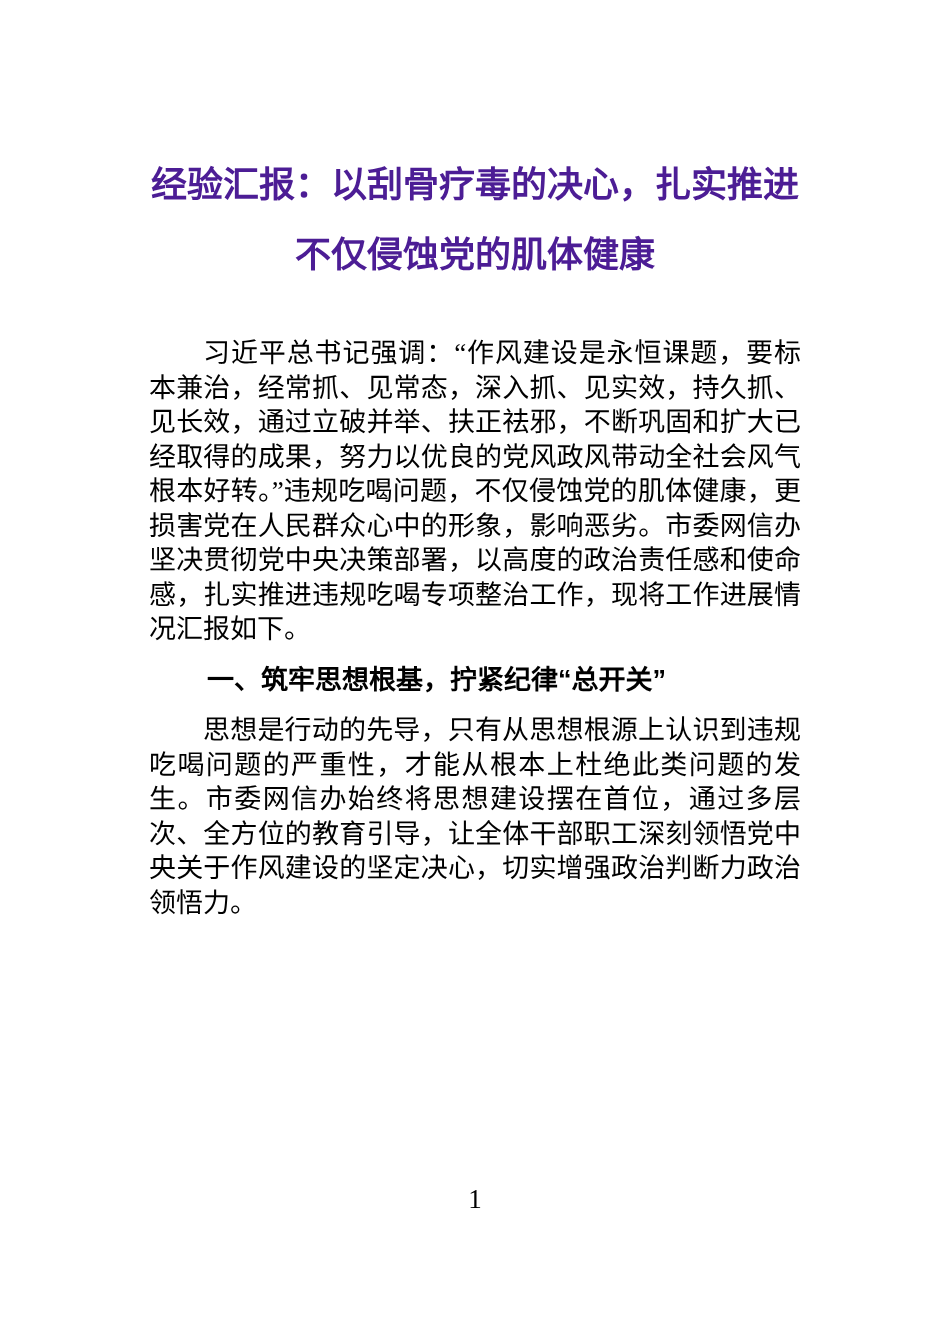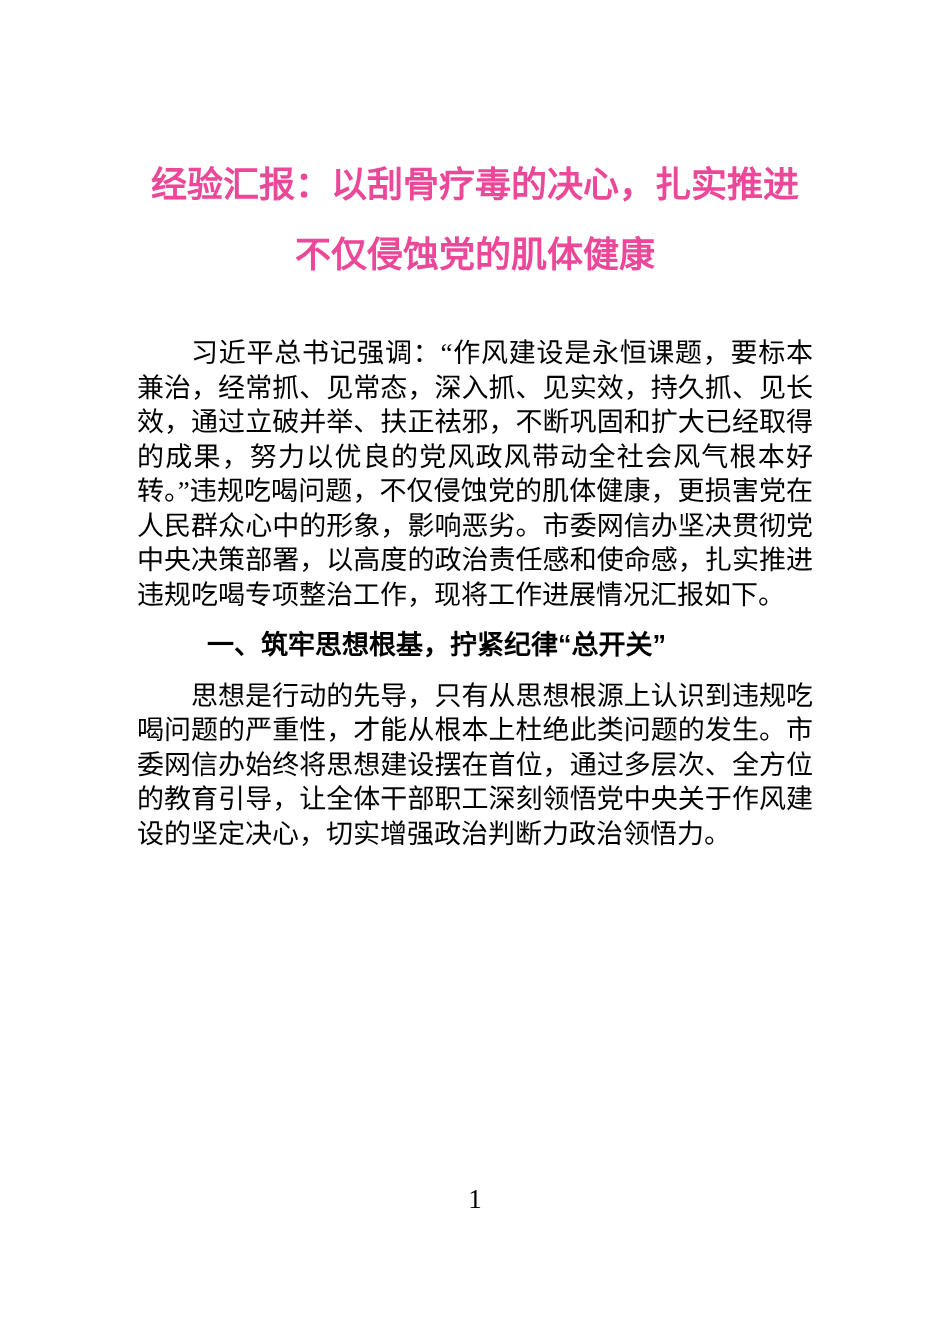--- a/index.html
+++ b/index.html
@@ -16,33 +16,33 @@
     color: #000000;
     overflow: hidden;
   }
   .doc-title {
     margin: 150px 100px 0 100px;
     text-align: center;
     font-family: "Liberation Sans", "DejaVu Sans", sans-serif;
     font-weight: bold;
     font-size: 36px;
     line-height: 70px;
-    color: #ec4899;
+    color: #4c1d95;
   }
   .doc-body {
     width: 676px;
     margin: 46px auto 0 auto;
     font-family: "Liberation Serif", sans-serif;
     font-size: 27px;
     line-height: 34.5px;
     text-align: justify;
     color: #000000;
   }
   .doc-body p {
-    margin: 0;
+    margin: 12px;
     text-indent: 2em;
   }
   .section-heading {
     margin: 16px;
     text-indent: 2em;
     font-family: "Liberation Sans", "DejaVu Sans", sans-serif;
     font-weight: bold;
     font-size: 27px;
     line-height: 34.5px;
   }

